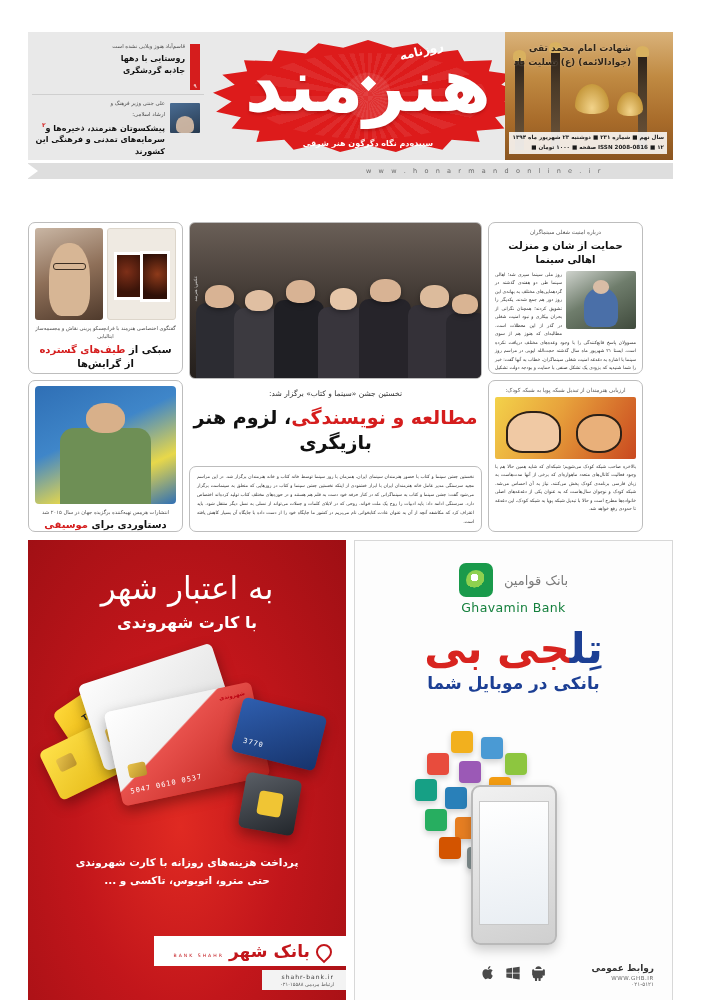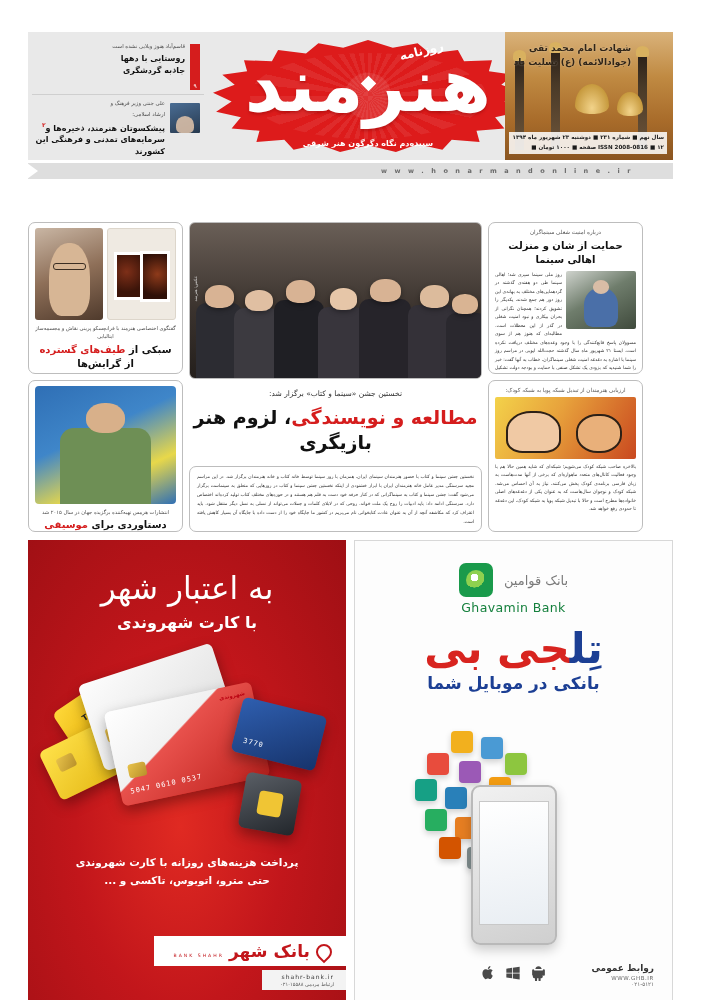--- a/index.html
+++ b/index.html
@@ -167,21 +167,21 @@
     display: flex; align-items: center;
   }
   .web-strip::after {
     content:''; position:absolute; left:-1px; top:0;
     border-top: 8px solid transparent;
     border-bottom: 8px solid transparent;
     border-left: 11px solid #ffffff;
   }
   .web-url {
     font-size: 6.5px; letter-spacing: 2.6px; color: #6b6b6b;
-    direction: ltr; margin-right: 40px; font-weight: bold;
+    direction: ltr; margin-right: 70px; font-weight: normal;
   }
 
   
   .body-grid {
     position: absolute; top: 190px; left: 28px;
     width: 615px; height: 310px;
     display: flex; gap: 6px; direction: rtl;
   }
   .col-right { width: 155px; display: flex; flex-direction: column; gap: 6px; }
   .col-mid   { flex: 1; display: flex; flex-direction: column; gap: 5px; }

